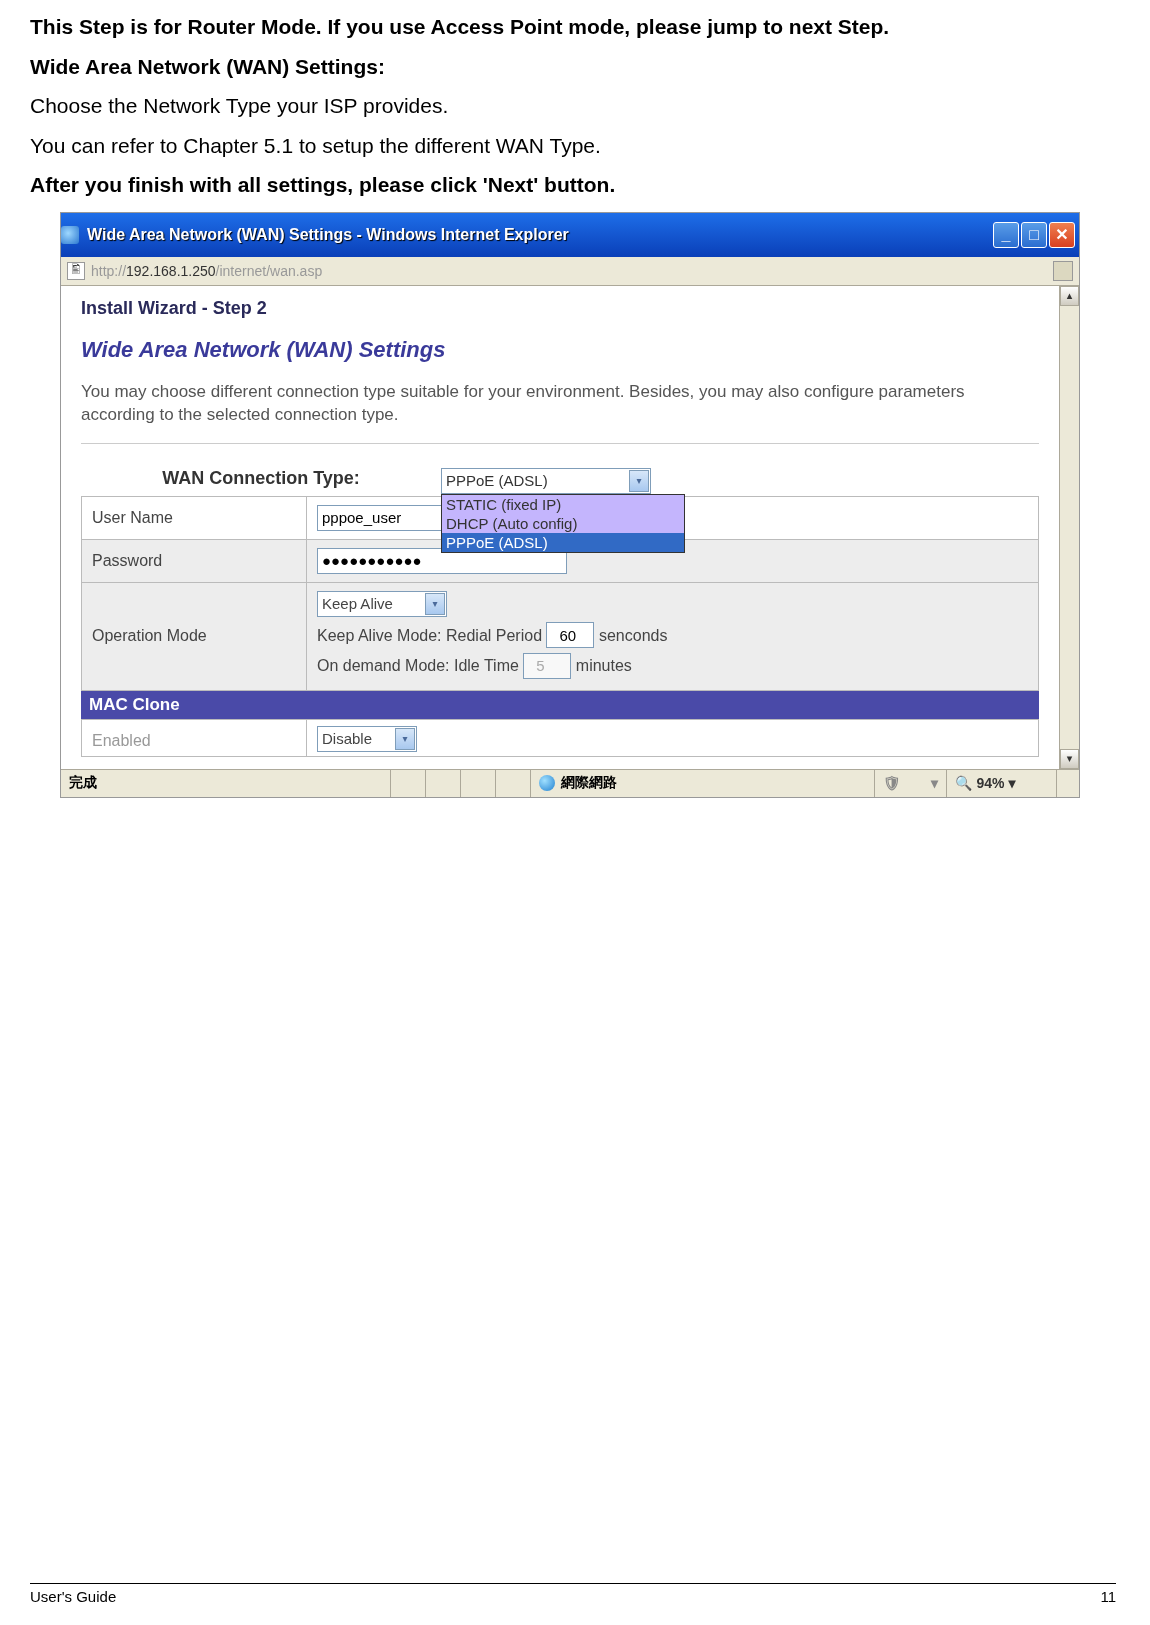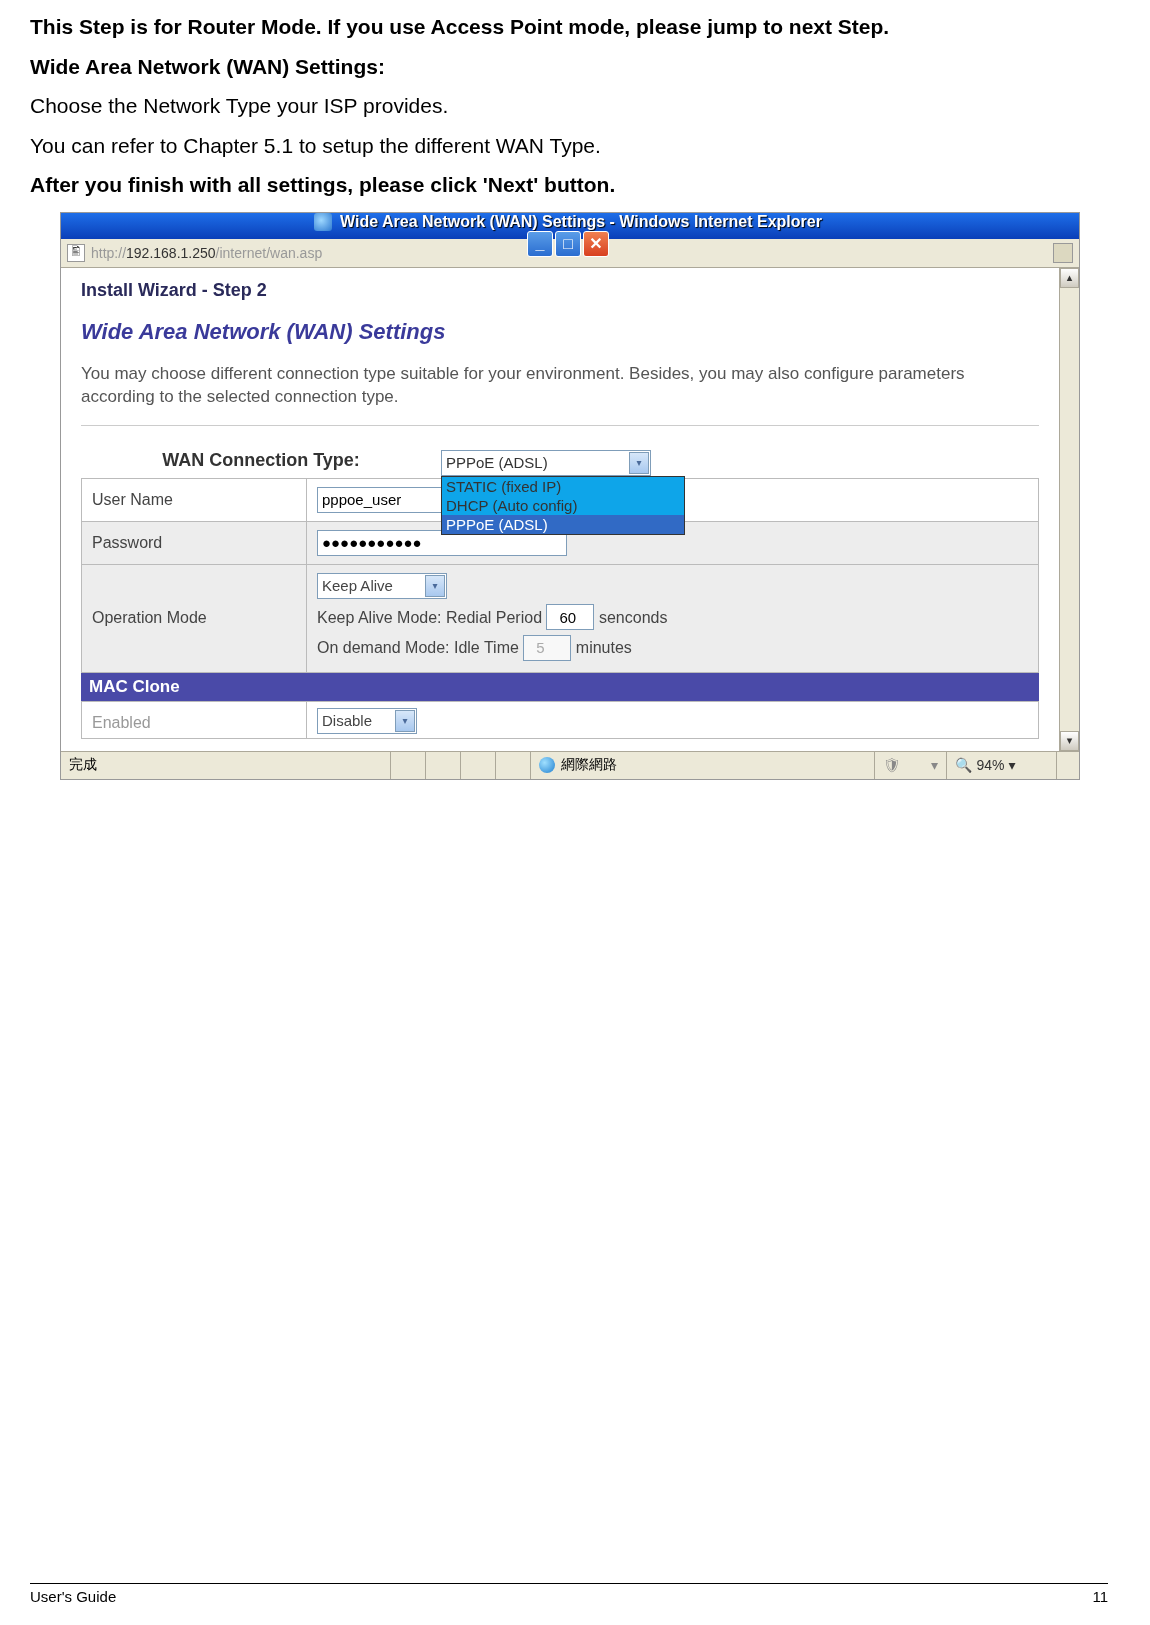--- a/index.html
+++ b/index.html
@@ -15,28 +15,27 @@
     .bold { font-weight: bold; }
     .screenshot {
       margin-top: 10px;
       margin-left: 30px;
       width: 1020px;
       border: 1px solid #999;
       background: #ece9d8;
     }
     .titlebar {
       background: linear-gradient(to bottom, #1e6ee8, #0a3fb8);
-      height: 26px;
+      height: 44px;
       display: flex;
       align-items: center;
       padding: 0 4px 0 0;
       color: #fff;
       font-weight: bold;
       justify-content: space-between;
-      flex-direction: column;
     }
     .titlebar-left { display: flex; align-items: center; gap: 8px; }
     .titlebar-icon {
       width: 18px; height: 18px;
       background: radial-gradient(circle at 40% 40%, #9ed8ff, #2c78d0);
       border-radius: 3px;
     }
     .titlebar-title { font-size: 16px; font-family: 'Tahoma', sans-serif; text-shadow: 1px 1px 1px #000; }
     .win-buttons { display: flex; gap: 2px; }
     .win-btn {
@@ -140,21 +139,21 @@
       width: 20px; height: 22px;
       background: linear-gradient(#d7e7f9, #a8c8ef);
       border: 1px solid #7f9db9;
       display: flex; align-items: center; justify-content: center;
       font-size: 10px; color: #4a6a9a;
     }
     .dropdown-list {
       position: absolute;
       top: 26px; left: 0;
       width: 244px;
-      background: #0ea5e9;
+      background: #c4b5fd;
       border: 1px solid #333;
       z-index: 10;
     }
     .dropdown-list div { padding: 1px 4px; font-size: 15px; }
     .dropdown-list .selected { background: #316ac5; color: #fff; }
     .section-header {
       background: #4a4aa8;
       color: #fff;
       font-weight: bold;
       padding: 4px 8px;
@@ -204,36 +203,36 @@
     .cut-row td { padding-top: 6px; padding-bottom: 0; height: 18px; overflow: hidden; }
     .statusbar {
       display: flex;
       align-items: center;
       background: #ece9d8;
       border-top: 1px solid #aca899;
       height: 28px;
       font-size: 14px;
       font-family: Tahoma, sans-serif;
     }
-    .status-cell { border-right: 1px solid #aca899; height: 100%; display: flex; align-items: center; padding: 4px 8px; }
+    .status-cell { border-right: 1px solid #aca899; height: 100%; display: flex; align-items: center; padding: 4px 8px; font-weight: bold; }
     .status-left { width: 330px; }
     .status-empty { width: 35px; }
     .status-zone { flex: 1; gap: 6px; }
     .globe {
       width: 16px; height: 16px; border-radius: 50%;
       background: radial-gradient(circle at 35% 35%, #a0e0ff, #2080d0);
     }
     .status-right1 { width: 72px; justify-content: space-between; color: #888; }
     .status-right2 { width: 110px; gap: 4px; color: #333; }
     .grip { width: 22px; background: linear-gradient(135deg, transparent 40%, #aca899 40%, #aca899 45%, transparent 45%, transparent 55%, #aca899 55%, #aca899 60%, transparent 60%); }
     .footer {
       position: absolute;
       bottom: 20px;
       left: 30px;
-      right: 42px;
+      right: 34px;
     }
     .footer-line { border-top: 1px solid #000; margin-bottom: 4px; }
     .footer-row { display: flex; justify-content: space-between; font-size: 15px; }
   </style>
 </head>
 <body>
 
 <p class="doc-text bold">This Step is for Router Mode. If you use Access Point mode, please jump to next Step.</p>
 <p class="doc-text bold">Wide Area Network (WAN) Settings:</p>
 <p class="doc-text">Choose the Network Type your ISP provides.</p>

